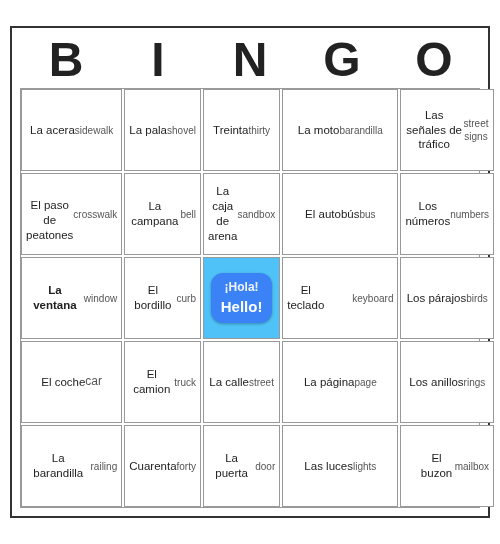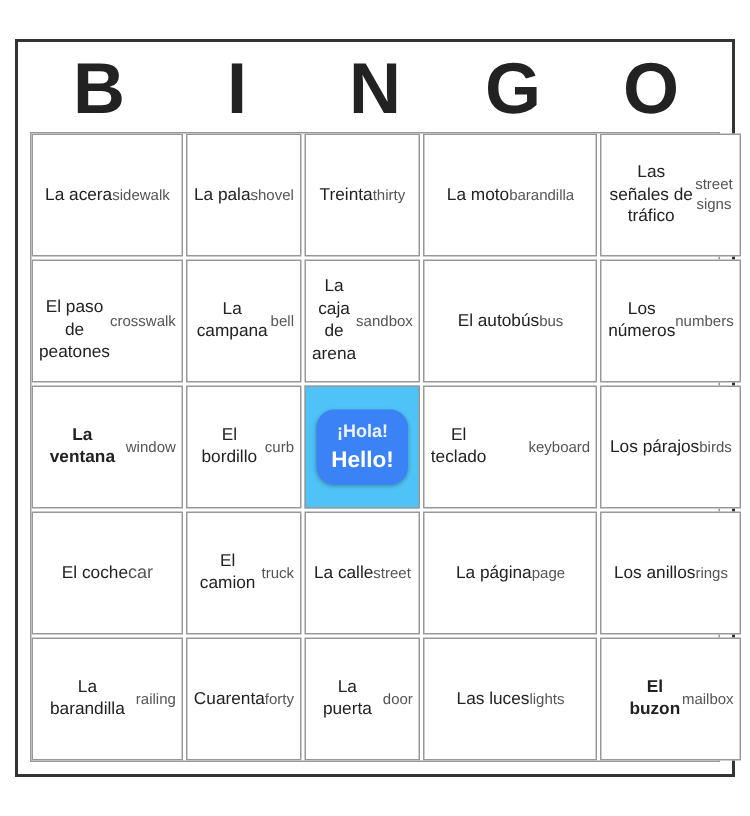--- a/index.html
+++ b/index.html
@@ -178,17 +178,17 @@
       </div>
       <div class="bingo-cell">
         <span style="display: block; font-weight: normal;">La puerta</span>
         <span style="display: block; color: rgb(85, 85, 85); font-size: 10px;">door</span>
       </div>
       <div class="bingo-cell">
         <span style="display: block; font-weight: normal;">Las luces</span>
         <span style="display: block; color: rgb(85, 85, 85); font-size: 10px;">lights</span>
       </div>
       <div class="bingo-cell">
-        <span style="display: block; font-weight: bold; padding-left: 13px;">El buzon</span>
+        <span style="display: block; font-weight: normal; padding-left: 13px;">El buzon</span>
         <span style="display: block; color: rgb(85, 85, 85); font-size: 10px;">mailbox</span>
       </div>
     </div>
 </div>
 
 </body></html>

